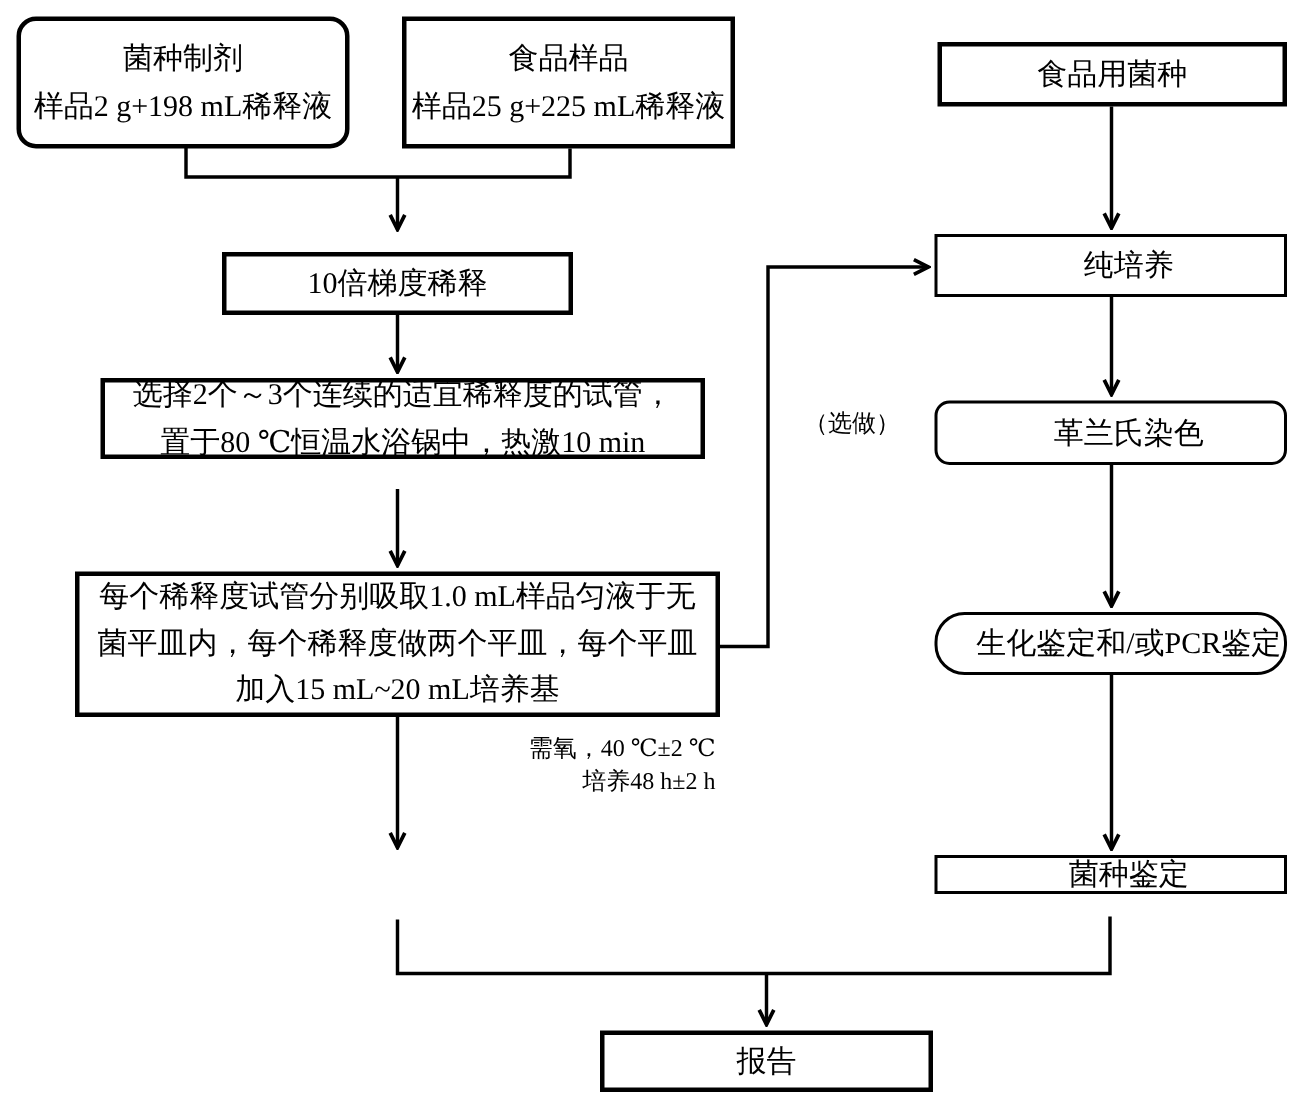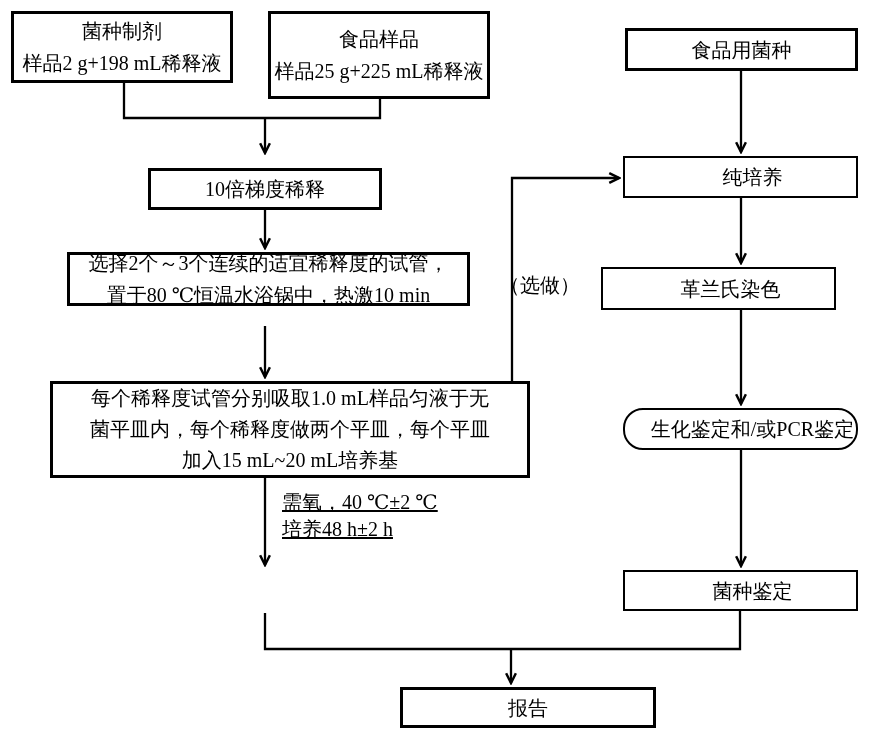--- a/index.html
+++ b/index.html
@@ -32,38 +32,38 @@
     justify-content: center;
     text-align: center;
     white-space: pre-line;
     font-size: 20px;
     line-height: 1.6;
   }
   .node.thin { border-width: 2px; padding-left: 24px; }
   .annotation {
     position: absolute;
     white-space: pre-line;
-    text-align: left;
-    font-size: 20px;
+    text-align: right;
+    font-size: 16px;
     line-height: 1.35;
   }
   
-  .n-strain-prep     { left: 11px;  top: 11px;  width: 222px; height: 72px; }
+  .n-strain-prep     { left: 11px;  top: 11px;  width: 222px; height: 88px; border-radius: 13px; }
   .n-food-sample     { left: 268px; top: 11px;  width: 222px; height: 88px; }
   .n-food-strain     { left: 625px; top: 28px;  width: 233px; height: 43px; }
   .n-serial-dilution { left: 148px; top: 157px; width: 234px; height: 42px; margin-top: 11px; }
   .n-heat-shock      { left: 67px;  top: 252px; width: 403px; height: 54px; }
-  .n-plating         { left: 50px;  top: 381px; width: 480px; height: 97px; line-height: 1.55; }
+  .n-plating         { left: 50px;  top: 381px; width: 430px; height: 97px; line-height: 1.55; }
   .n-colony-count    { left: 148px; top: 569px; width: 235px; height: 44px; }
   .n-pure-culture    { left: 623px; top: 156px; width: 235px; height: 42px; }
-  .n-gram-stain      { left: 601px; top: 267px; width: 235px; height: 43px; }
+  .n-gram-stain      { left: 623px; top: 267px; width: 235px; height: 43px; border-radius: 10px; }
   .n-biochem-pcr     { left: 623px; top: 408px; width: 235px; height: 42px; border-radius: 20px; }
-  .n-strain-id       { left: 623px; top: 570px; width: 235px; height: 41px; }
-  .n-report          { left: 400px; top: 687px; width: 256px; height: 41px; }
-  .a-incubation      { left: 282px; top: 489px; width: 195px; text-decoration: underline; }
+  .n-strain-id       { left: 623px; top: 570px; width: 235px; height: 26px; }
+  .n-report          { left: 400px; top: 687px; width: 222px; height: 41px; }
+  .a-incubation      { left: 282px; top: 489px; width: 195px; }
   .a-optional        { left: 500px; top: 272px; width: 100px; }
 </style>
 </head>
 <body>
 
 <div class="canvas">
 
   <svg class="connectors" viewBox="0 0 877 738" xmlns="http://www.w3.org/2000/svg">
     <defs>
       <marker id="ah" viewBox="0 0 12 12" refX="10.5" refY="6" markerWidth="13" markerHeight="13" markerUnits="userSpaceOnUse" orient="auto">

